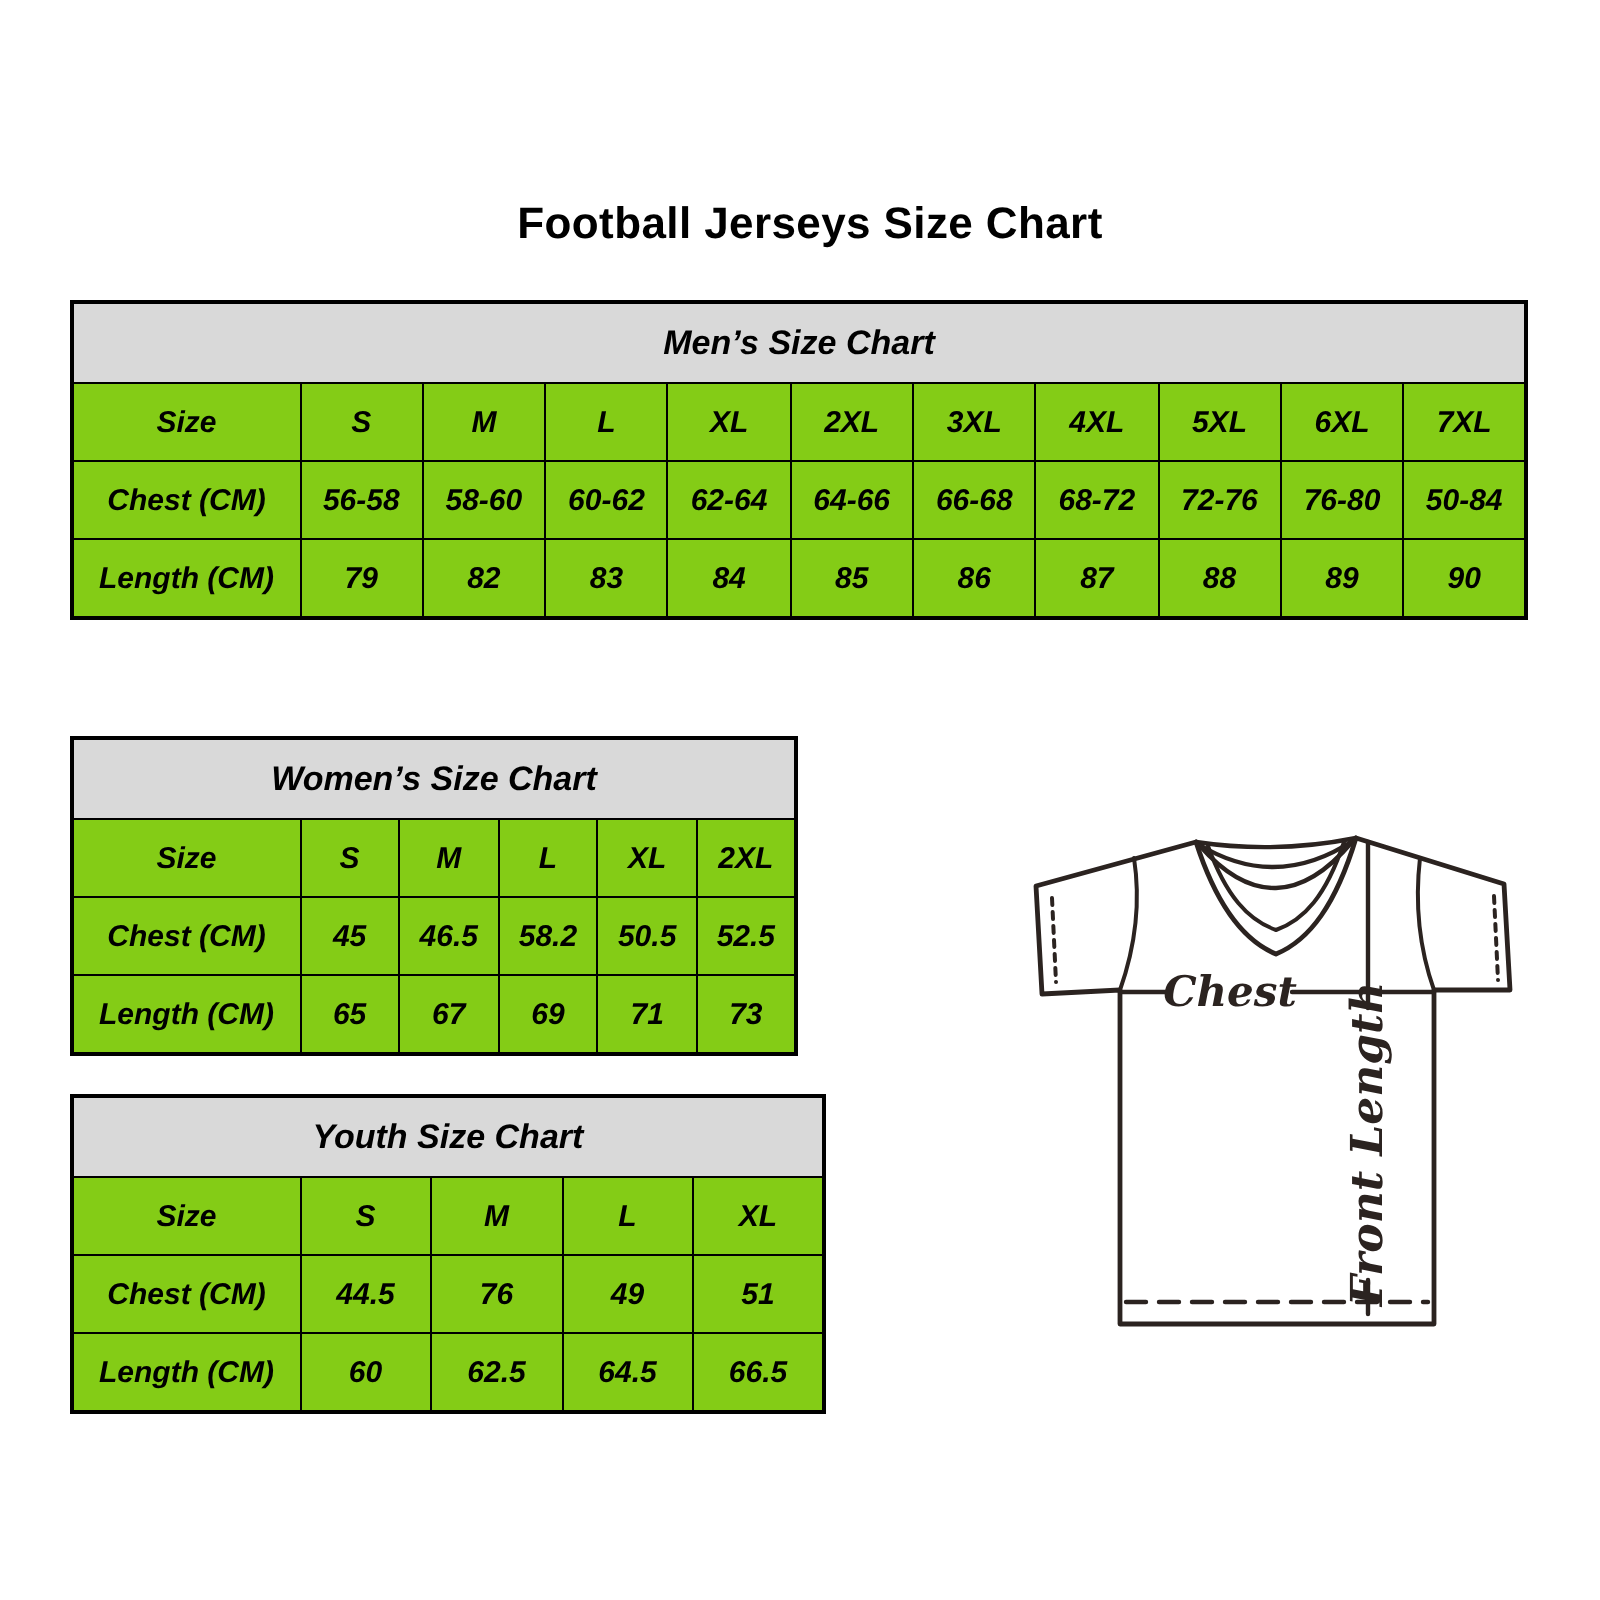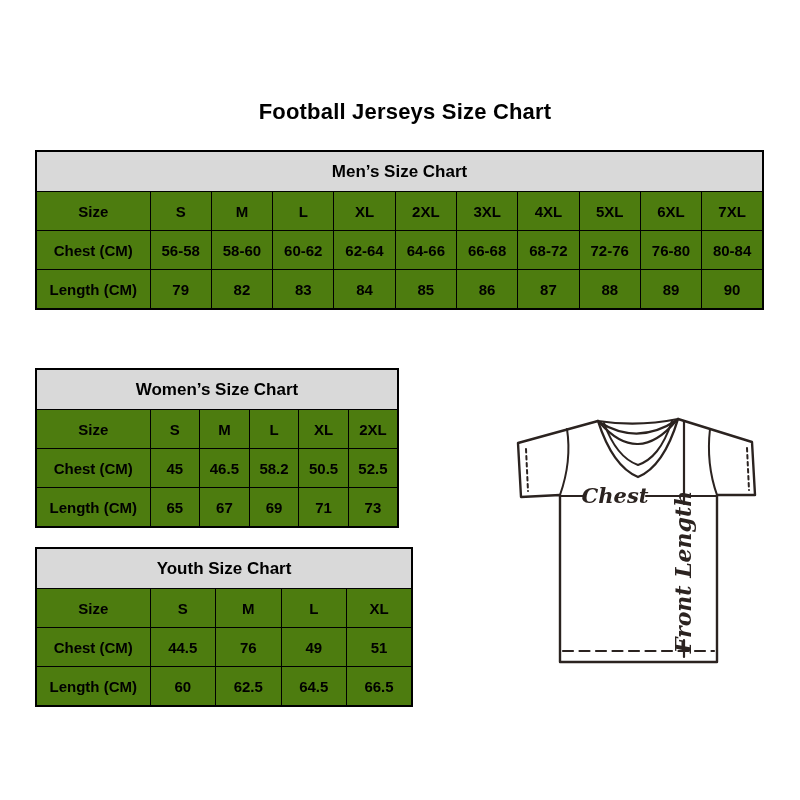--- a/index.html
+++ b/index.html
@@ -24,21 +24,22 @@
     font-size: 22px;
     font-weight: bold;
     letter-spacing: 0.2px;
     margin-left: 15px;
   }
   table.size-table {
     position: absolute;
     border-collapse: collapse;
     table-layout: fixed;
     border: 2.5px solid #000;
-    background: #4d7c0f;
+    background: #84cc16;
+    font-style: italic;
   }
   table.size-table th,
   table.size-table td {
     border: 1.5px solid #000;
     text-align: center;
     vertical-align: middle;
     font-weight: bold;
     padding: 0;
     overflow: hidden;
     white-space: nowrap;
@@ -112,21 +113,21 @@
         <td>Chest (CM)</td>
         <td>56-58</td>
         <td>58-60</td>
         <td>60-62</td>
         <td>62-64</td>
         <td>64-66</td>
         <td>66-68</td>
         <td>68-72</td>
         <td>72-76</td>
         <td>76-80</td>
-        <td>80-84</td>
+        <td>50-84</td>
       </tr>
       <tr>
         <td>Length (CM)</td>
         <td>79</td>
         <td>82</td>
         <td>83</td>
         <td>84</td>
         <td>85</td>
         <td>86</td>
         <td>87</td>

